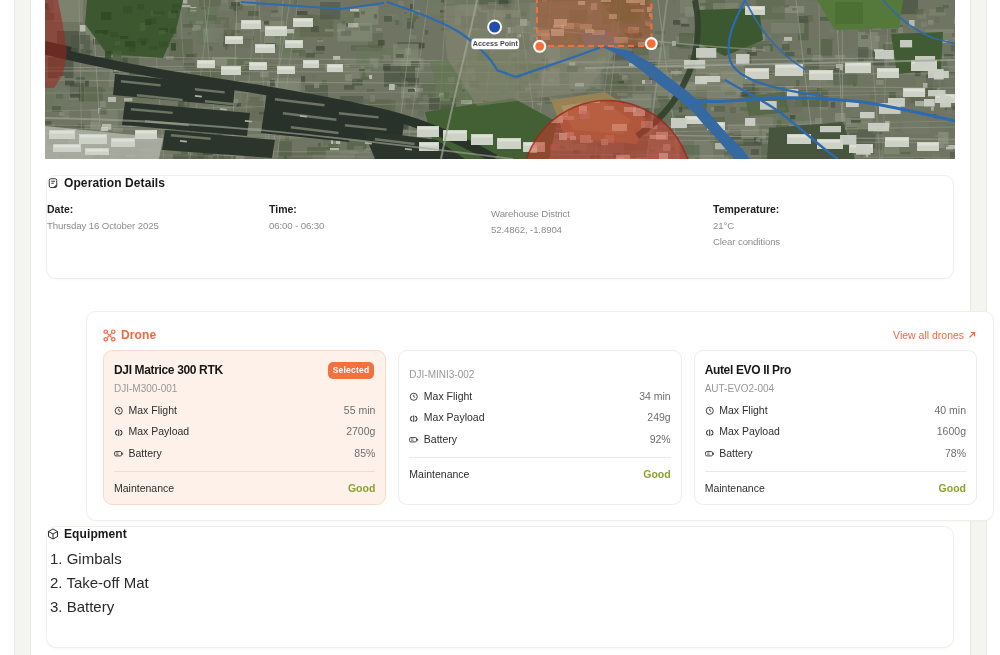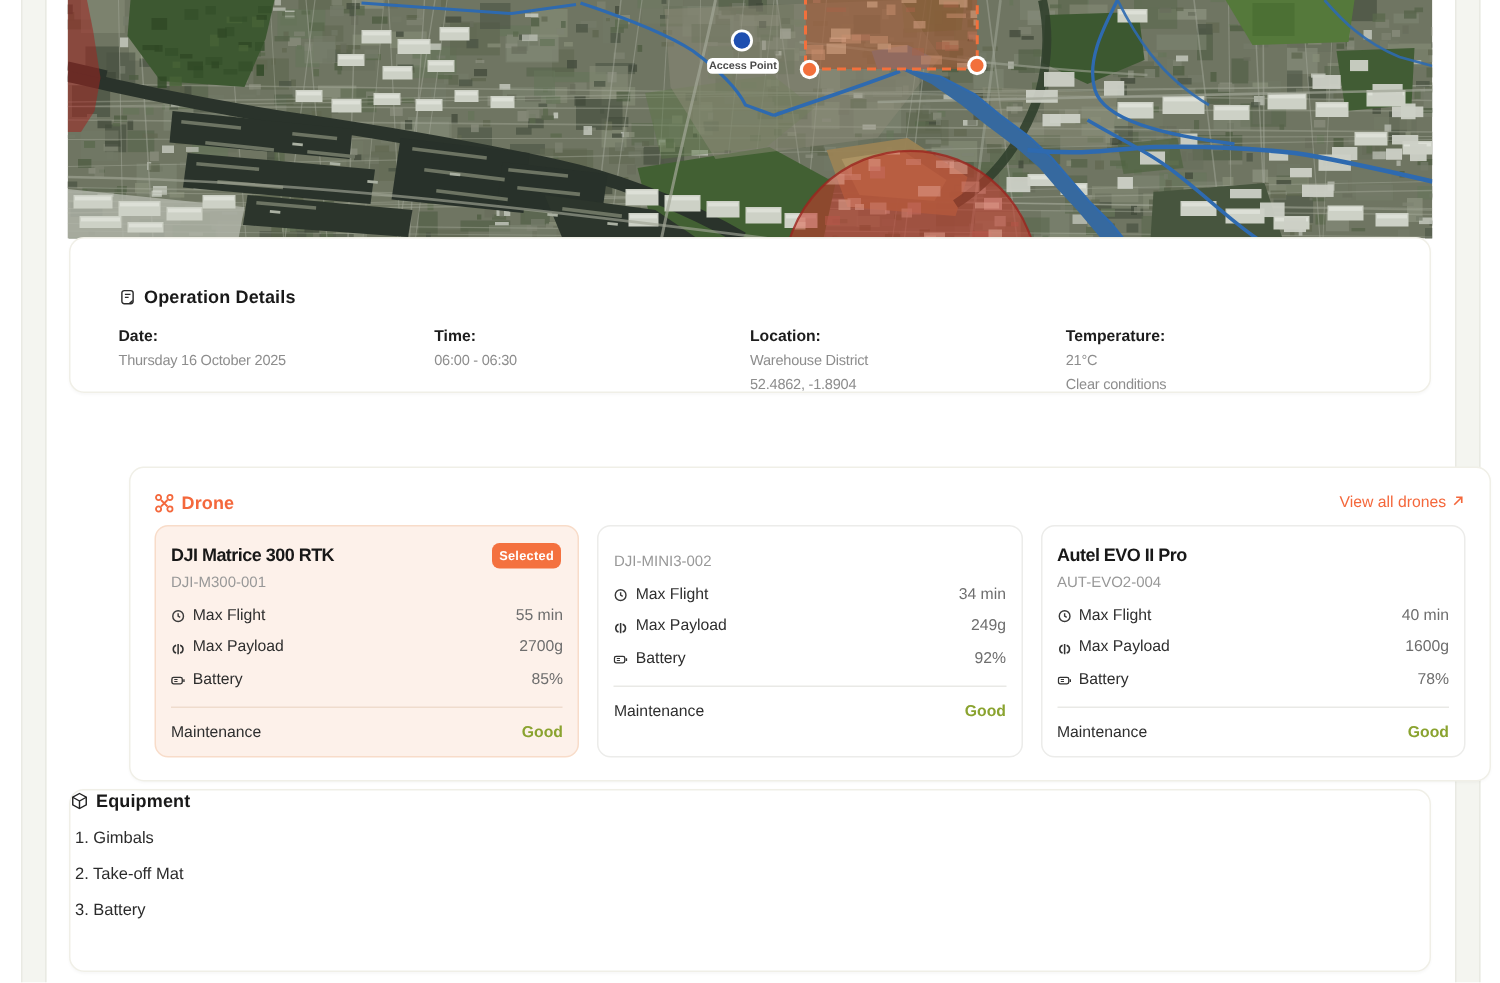--- a/index.html
+++ b/index.html
@@ -22,21 +22,21 @@
   .drow { display:flex; align-items:flex-end; margin-top:10.5px; height:11px; }
   .drow .ic { width:9.5px; height:9.5px; margin-right:5px; flex:none; }
   .drow .rl { font-size:10.5px; color:#2e2e2e; }
   .drow .rv { margin-left:auto; font-size:10.5px; color:#6e6e6e; }
   .div { border-top:1px solid #e9e9e6; margin-top:12px; }
   .dc.sel .div { border-top-color:#efdccd; }
   .mrow { display:flex; margin-top:10px; }
   .mlab { font-size:10.5px; color:#2e2e2e; }
   .mgood { margin-left:auto; font-size:10.5px; font-weight:bold; color:#8aa32f;text-align:center; }
   .badge { position:absolute; right:11px; top:11px; background:#f4713f; color:#fff; font-size:8.5px; font-weight:bold; padding:3px 5px 3.5px; border-radius:5px; letter-spacing:0.2px; }
-  .eqitem { font-size:11px; color:#2b2b2b; margin-top:11.5px; line-height:12.5px; }
+  .eqitem { font-size:15px; color:#2b2b2b; margin-top:11.5px; line-height:12.5px; }
 </style></head>
 <body>
 <div class="stage">
   <div class="strip" style="left:14px"></div>
   <div class="strip" style="left:970px"></div>
 
   <div class="map">
     <svg width="910" height="159" viewBox="0 0 910 159">
         <rect x="0" y="0" width="910.0" height="159.0" fill="#6f7562"></rect>
         <rect x="288" y="17" width="26.9" height="7.2" fill="#66745a" opacity="0.6"></rect>
@@ -1464,40 +1464,39 @@
 <circle cx="494.7" cy="46.3" r="4.4" fill="#f2703c"></circle>
 <circle cx="606.3" cy="43.6" r="6.5" fill="#ffffff"></circle>
 <circle cx="606.3" cy="43.6" r="4.4" fill="#f2703c"></circle>
 <circle cx="449.6" cy="27" r="7.4" fill="#ffffff"></circle>
 <circle cx="449.6" cy="27" r="5.5" fill="#1e4fb0"></circle>
 <rect x="426.4" y="38.6" width="47.8" height="10.6" rx="3.5" fill="#ffffff"></rect>
 <text x="450.3" y="46.3" font-size="7.2" font-weight="bold" fill="#4a4a4a" text-anchor="middle" font-family="Liberation Sans, sans-serif">Access Point</text>
 </svg>
   </div>
 
-  <div class="card" style="top:158px; height:104px; padding:32px;">
+  <div class="card" style="top:175px; height:104px; padding:0;">
     <div class="hrow">
       <svg width="12" height="12" viewBox="0 0 24 24" fill="none" stroke="#2a2a2a" stroke-width="1.9">
           <rect x="4.5" y="3.5" width="15" height="17.5" rx="3.2"></rect>
           <path d="M8.5 8.5h7.5M8.5 12.5h5"></path>
           <path d="M13.5 20.2 L19 15.2 V17 A3.2 3.2 0 0 1 15.8 20.2 Z" fill="#2a2a2a" stroke="none"></path>
         </svg>
       <div class="ct">Operation Details</div>
     </div>
     <div class="cols">
       <div class="col">
           <div class="lab">Date:</div>
           <div class="val">Thursday 16 October 2025</div>
         </div>
       <div class="col">
           <div class="lab">Time:</div>
           <div class="val">06:00 - 06:30</div>
         </div>
       <div class="col">
-          <div class="lab">Location:</div>
           <div class="val">Warehouse District<br>52.4862, -1.8904</div>
         </div>
       <div class="col">
           <div class="lab">Temperature:</div>
           <div class="val">21°C<br>Clear conditions</div>
         </div>
     </div>
   </div>
 
   <div class="card" style="top:311px; height:210px; padding:16px;margin-left:40px;">

